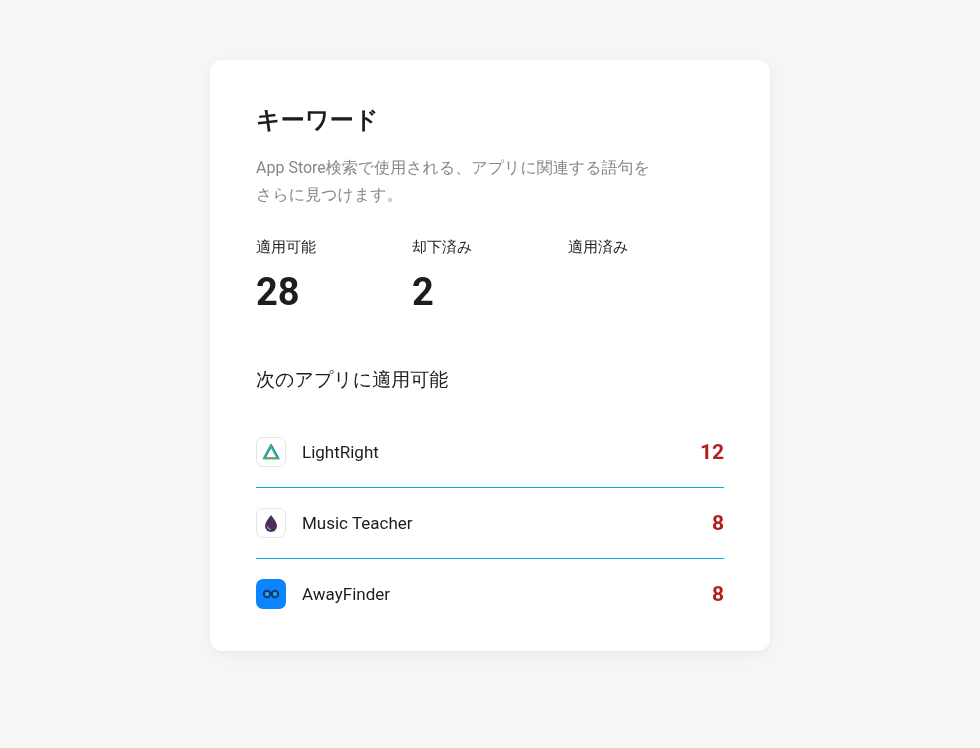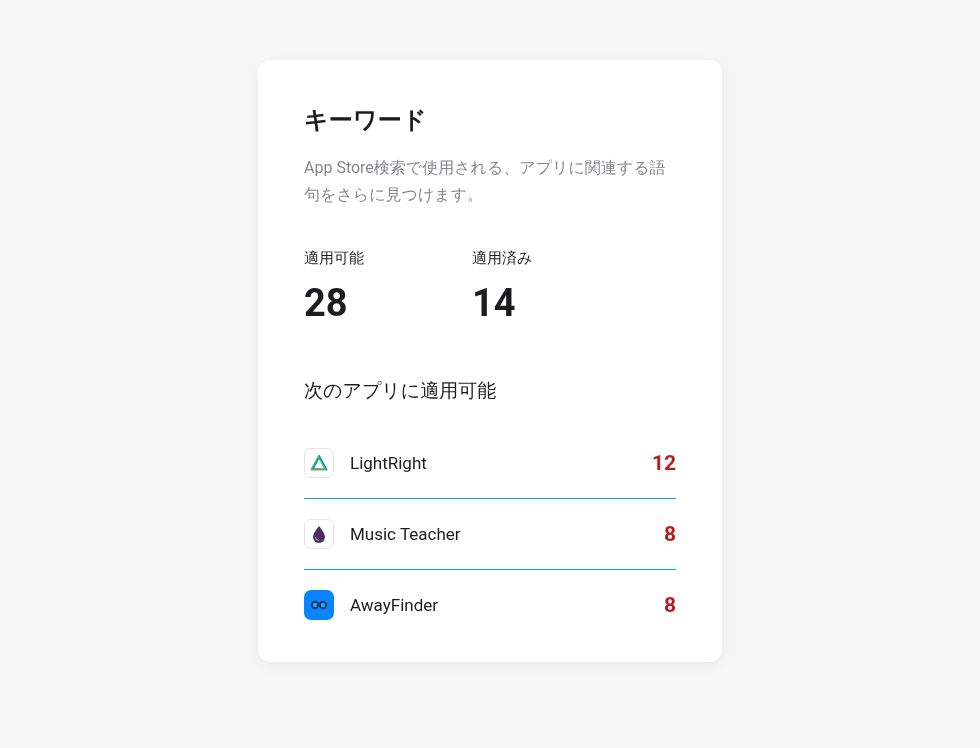--- a/index.html
+++ b/index.html
@@ -6,38 +6,38 @@
   html, body { width: 980px; height: 748px; }
   body {
     background: #f6f6f7;
     font-family: -apple-system, BlinkMacSystemFont, "Segoe UI", Roboto, "Helvetica Neue", Arial, sans-serif;
     display: flex;
     justify-content: center;
     align-items: flex-start;
     padding-top: 60px;
   }
   .card {
-    width: 464px;
+    width: 560px;
     background: #ffffff;
     border-radius: 12px;
     box-shadow: 0 1px 3px rgba(0,0,0,0.04), 0 4px 16px rgba(0,0,0,0.04);
     padding: 44px 46px 36px 46px;
   }
   .title {
     font-size: 24px;
     font-weight: 700;
     color: #1d1d1f;
     letter-spacing: 0.2px;
     margin-bottom: 18px;
   }
   .description {
     font-size: 16px;
     line-height: 1.7;
     color: #86868b;
-    margin-bottom: 41px;
+    margin-bottom: 30px;
     max-width: 400px;
   }
   .stats {
     display: flex;
     gap: 0;
     margin-bottom: 56px;
   }
   .stat {
     width: 168px;
   }
@@ -99,22 +99,25 @@
 <div class="card">
   <h1 class="title">キーワード</h1>
   <p class="description">App Store検索で使用される、アプリに関連する語句をさらに見つけます。</p>
 
   <div class="stats">
     <div class="stat">
       <div class="stat-label">適用可能</div>
       <div class="stat-value">28</div>
     </div>
     <div class="stat">
+      <div class="stat-label">却下済み</div>
+      <div class="stat-value">2</div>
+    </div>
+    <div class="stat">
       <div class="stat-label">適用済み</div>
-      <div class="stat-value">14</div>
     </div>
   </div>
 
   <div class="subheading">次のアプリに適用可能</div>
 
   <div class="app-row">
     <div class="app-icon lightright">
       <svg width="18" height="18" viewBox="0 0 18 18">
         <path d="M9 2 L16 15 L2 15 Z" fill="none" stroke="#ff3b30" stroke-width="1.4"></path>
         <path d="M9 2 L16 15 L2 15 Z" fill="none" stroke="#007aff" stroke-width="1.4" transform="translate(0.6,0.6)"></path>

